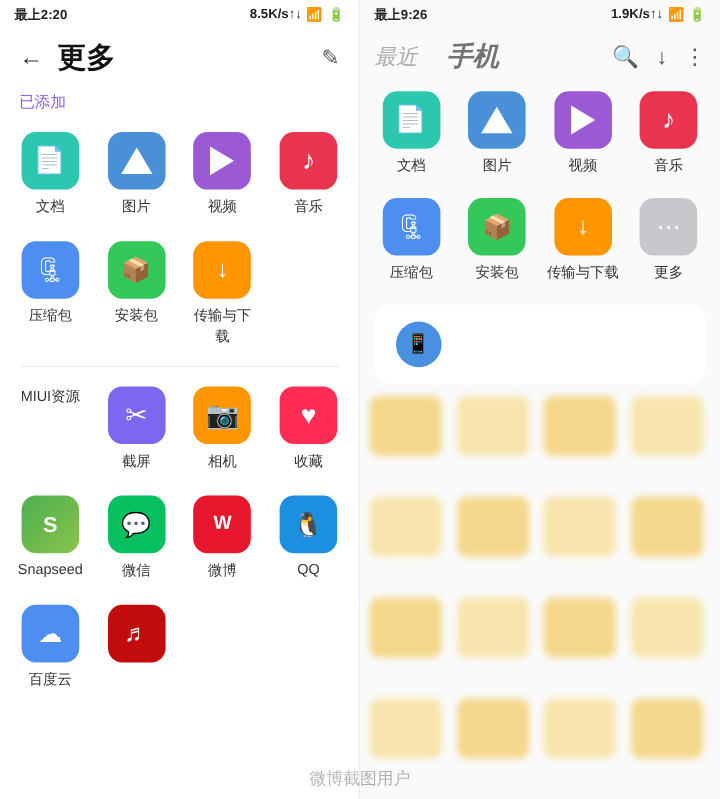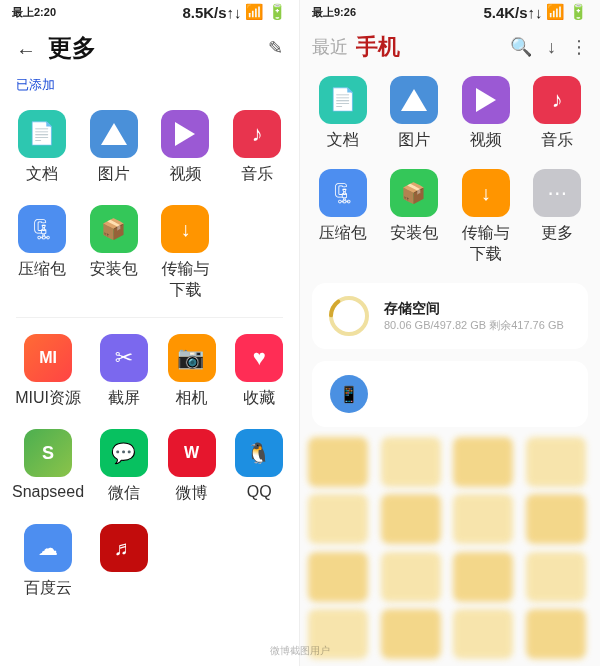--- a/index.html
+++ b/index.html
@@ -18,23 +18,23 @@
       justify-content: space-between;
       align-items: center;
       height: 24px;
       padding: 0 12px;
       font-size: 11px;
       font-weight: 600;
       color: #222;
     }
     .status-right {
       display: flex;
-      align-items: flex-end;
+      align-items: center;
       gap: 4px;
-      font-size: 15px;
+      font-size: 11px;
     }
 
     
     .panel-left {
       width: 300px;
       background: #fff;
       display: flex;
       flex-direction: column;
       border-right: 1px solid #eee;
     }
@@ -58,21 +58,21 @@
       color: #111;
     }
     .edit-icon-btn {
       font-size: 18px;
       color: #555;
       cursor: pointer;
     }
 
     .section-label {
       font-size: 13px;
-      color: #1d4ed8;
+      color: #8b5cf6;
       padding: 8px 16px 4px;
     }
 
     .icon-grid {
       display: grid;
       grid-template-columns: repeat(4, 1fr);
       gap: 4px;
       padding: 4px 8px;
     }
     .icon-item {
@@ -86,45 +86,46 @@
       width: 48px;
       height: 48px;
       border-radius: 12px;
       display: flex;
       align-items: center;
       justify-content: center;
       font-size: 24px;
       margin-bottom: 6px;
     }
     .icon-label {
-      font-size: 16px;
+      font-size: 12px;
       color: #333;
       text-align: center;
     }
 
     
     .right-header {
       display: flex;
       align-items: center;
       justify-content: space-between;
       padding: 8px 12px 4px;
     }
     .right-title-area {
       display: flex;
       align-items: center;
-      gap: 8px;
+      gap: 24px;
+      font-style: italic;
     }
     .right-title-recent {
       font-size: 18px;
       color: #aaa;
     }
     .right-title-main {
       font-size: 22px;
       font-weight: 700;
-      color: #b91c1c;
+      color: #737373;
     }
     .right-actions {
       display: flex;
       gap: 14px;
       align-items: center;
     }
     .right-action-icon {
       font-size: 18px;
       color: #555;
       cursor: pointer;
@@ -185,21 +186,21 @@
       background: #f0f0f0;
       margin: 4px 16px;
     }
 
     
     .watermark {
       position: absolute;
       bottom: 8px;
       left: 50%;
       transform: translateX(-50%);
-      font-size: 10px;
+      font-size: 14px;
       color: rgba(0,0,0,0.3);
       white-space: nowrap;
     }
 
     
     .bg-teal { background: #2dc7b0; }
     .bg-blue { background: #4a90d9; }
     .bg-purple { background: #9b59d4; }
     .bg-red { background: #e8344e; }
     .bg-blue2 { background: #4d8ef0; }
@@ -306,23 +307,20 @@
         <span class="icon-dl">↓</span>
       </div>
       <span class="icon-label">传输与下载</span>
     </div>
   </div>
 
   <div class="divider"></div>
 
   <div class="icon-grid">
     <div class="icon-item">
-      <div class="icon-box" style="background:linear-gradient(135deg,#ff6b35,#ff4444);">
-        <span style="color:white;font-size:16px;font-weight:700;">MI</span>
-      </div>
       <span class="icon-label">MIUI资源</span>
     </div>
     <div class="icon-item">
       <div class="icon-box bg-screenshot">
         <span style="color:white;font-size:22px;">✂</span>
       </div>
       <span class="icon-label">截屏</span>
     </div>
     <div class="icon-item">
       <div class="icon-box bg-camera">
@@ -374,21 +372,21 @@
       </div>
     </div>
   </div>
 </div>
 
 <div class="panel-right">
 
   <div class="status-bar">
     <span>最上9:26</span>
     <div class="status-right">
-      <span>5.4K/s↑↓</span>
+      <span>1.9K/s↑↓</span>
       <span>📶</span>
       <span>🔋</span>
     </div>
   </div>
 
   <div class="right-header">
     <div class="right-title-area">
       <span class="right-title-recent">最近</span>
       <span class="right-title-main">手机</span>
     </div>
@@ -443,32 +441,20 @@
       <span class="icon-label">传输与下载</span>
     </div>
     <div class="icon-item">
       <div class="icon-box bg-gray">
         <span style="color:white;font-size:20px;">⋯</span>
       </div>
       <span class="icon-label">更多</span>
     </div>
   </div>
 
-  <div class="storage-card">
-    <div style="position:relative;width:42px;height:42px;">
-      <svg width="42" height="42" viewBox="0 0 42 42">
-        <circle cx="21" cy="21" r="18" fill="none" stroke="#f0e0a0" stroke-width="4"></circle>
-        <circle cx="21" cy="21" r="18" fill="none" stroke="#d4a830" stroke-width="4" stroke-dasharray="16 97" stroke-dashoffset="28" stroke-linecap="round" transform="rotate(-90 21 21)"></circle>
-      </svg>
-    </div>
-    <div class="storage-info">
-      <div class="title">存储空间</div>
-      <div class="subtitle">80.06 GB/497.82 GB  剩余417.76 GB</div>
-    </div>
-  </div>
 
   <div class="storage-card">
     <div style="position:relative;width:42px;height:42px;display:flex;align-items:center;justify-content:center;">
       <div style="width:38px;height:38px;border-radius:50%;background:#4a90e2;display:flex;align-items:center;justify-content:center;">
         <span style="color:white;font-size:16px;">📱</span>
       </div>
     </div>
   </div>
 
   <div class="folders-area">

